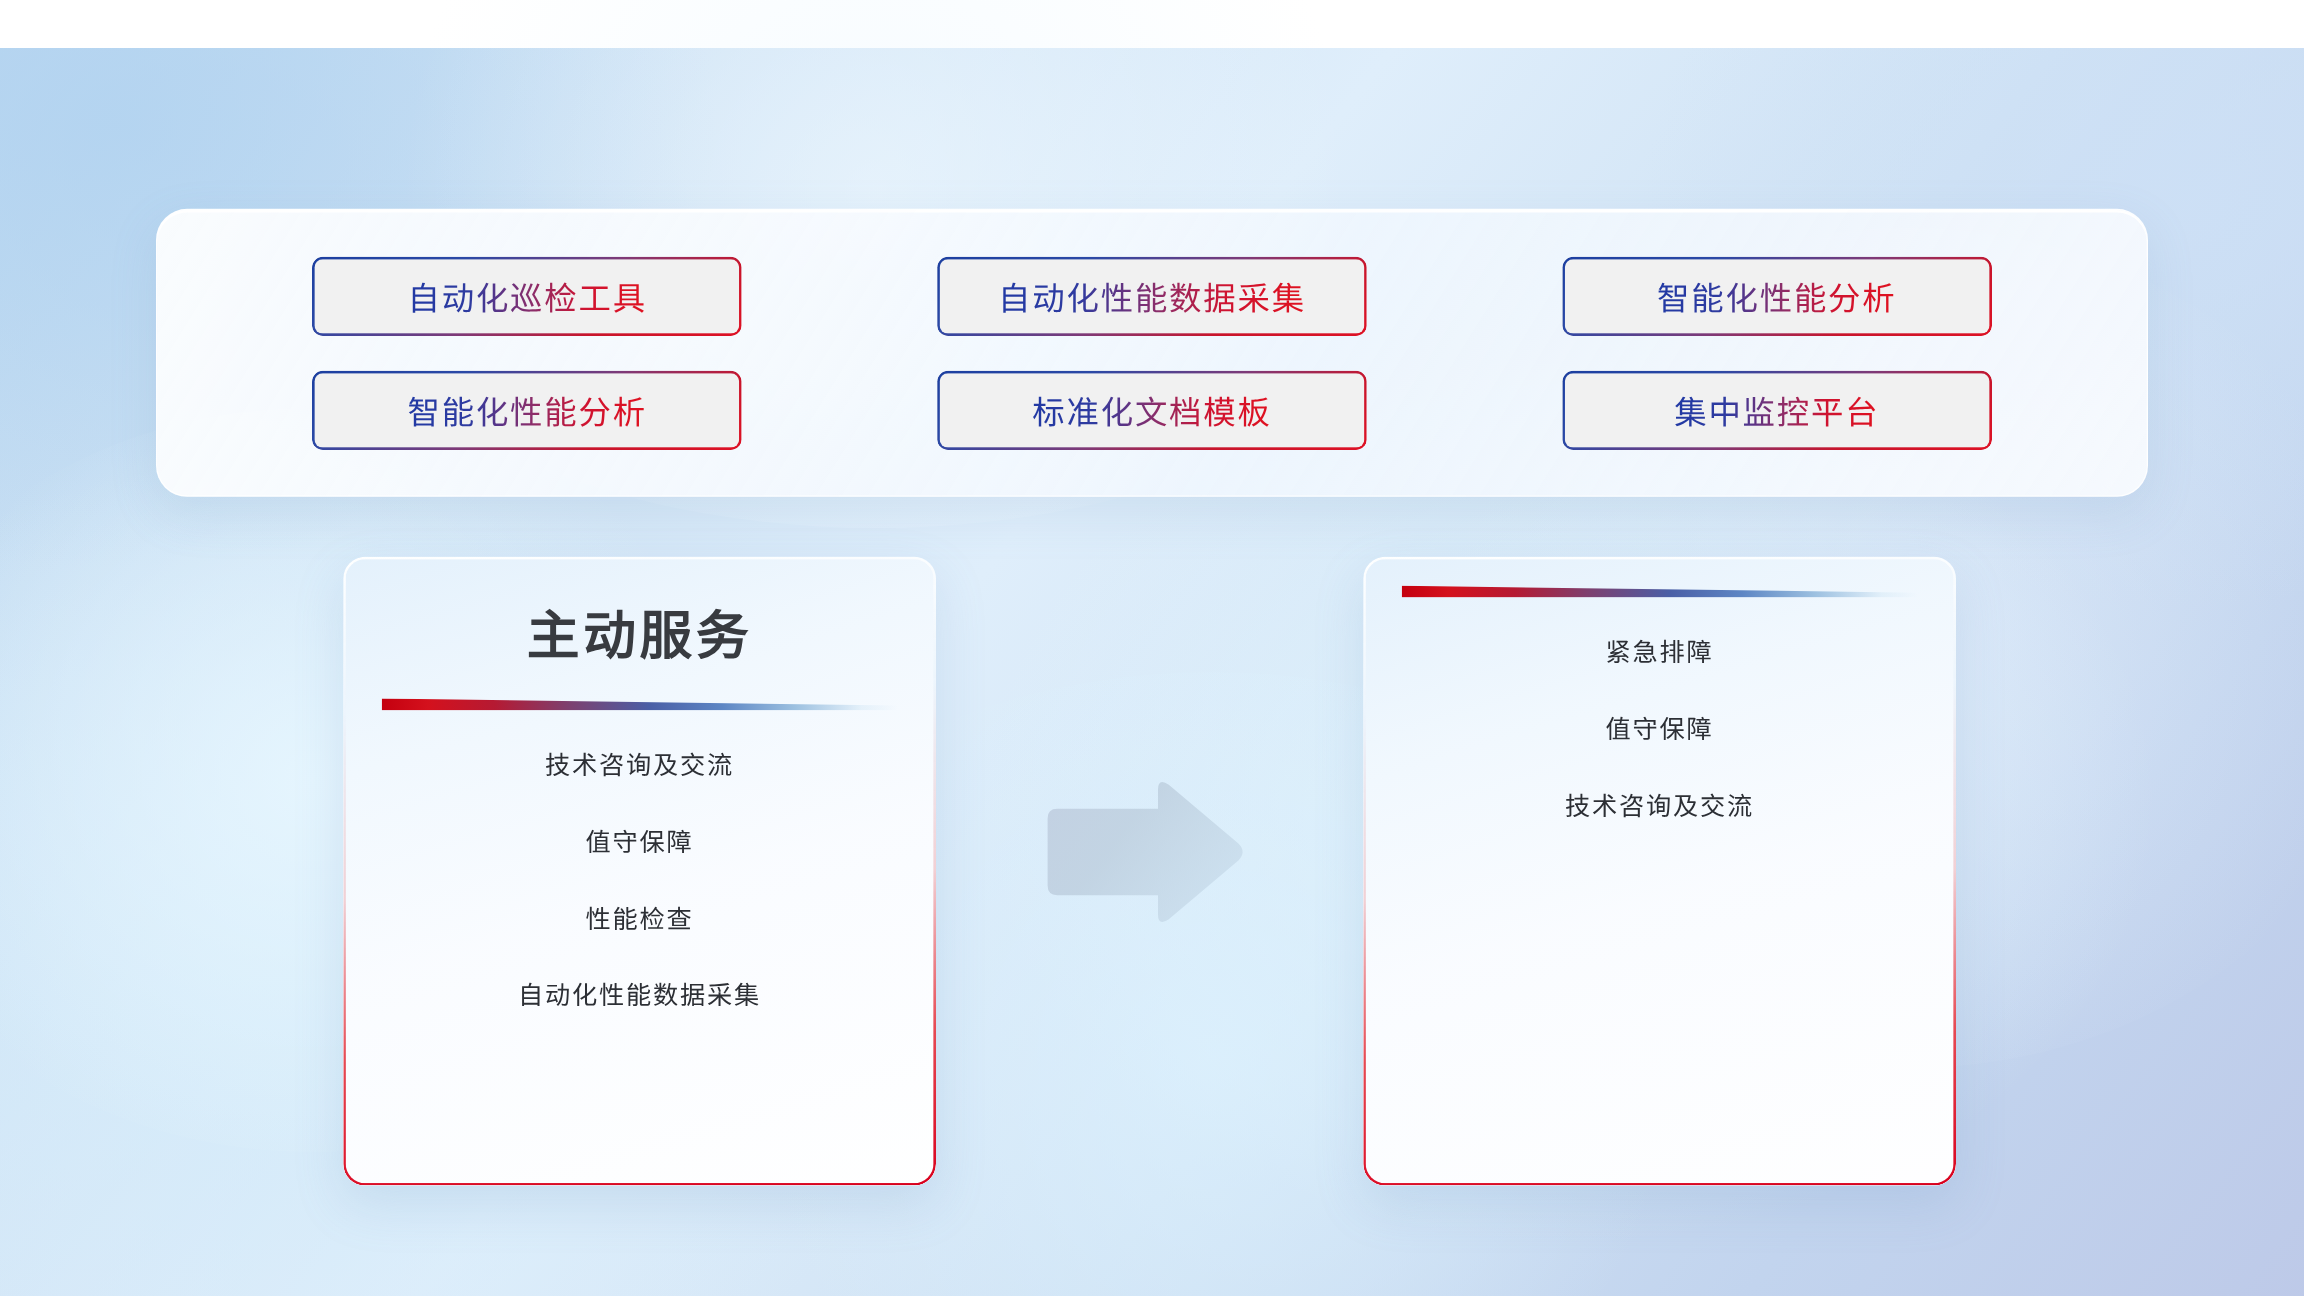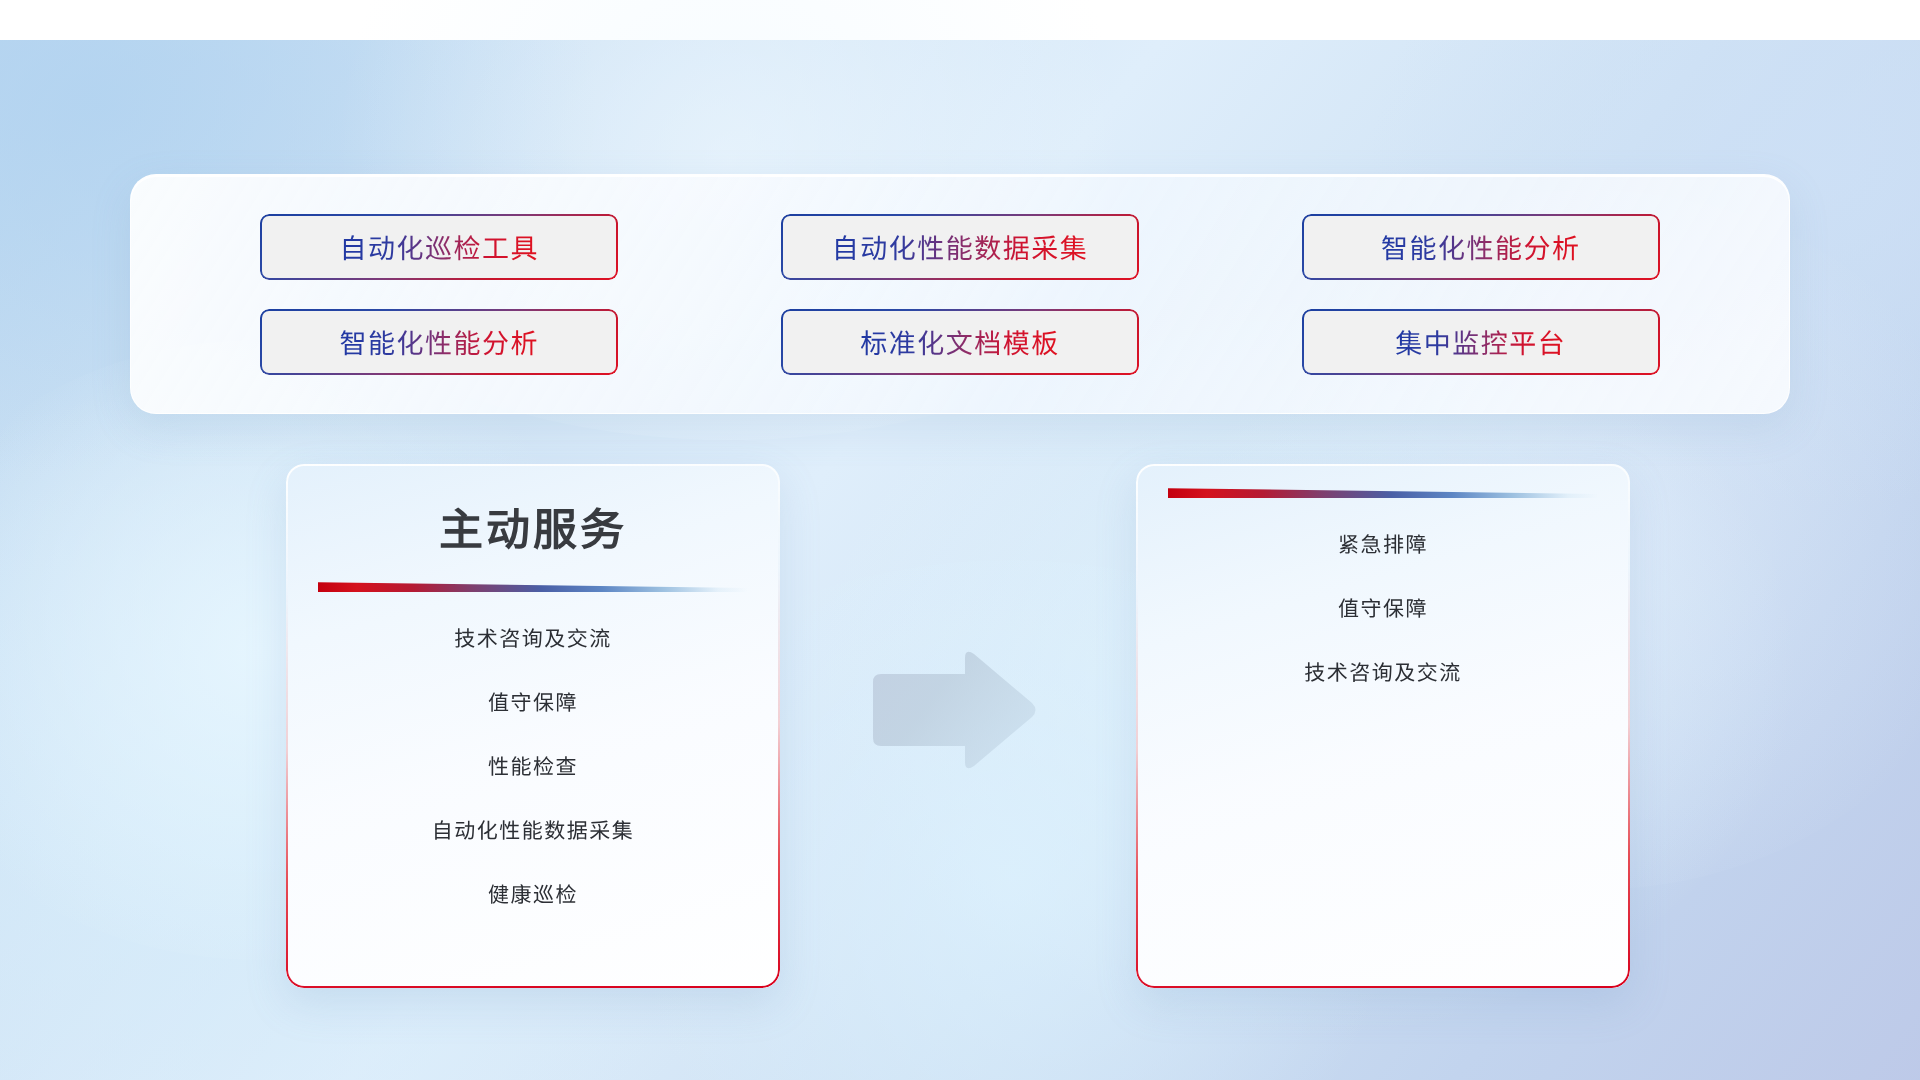--- a/index.html
+++ b/index.html
@@ -235,21 +235,20 @@
   <div class="svc-card" id="card-active">
     <div class="svc-title">主动服务</div>
     <div class="svc-rule">
       <div class="rule-shape"></div>
     </div>
     <ul class="svc-list">
       <li>技术咨询及交流</li>
       <li>值守保障</li>
       <li>性能检查</li>
       <li>自动化性能数据采集</li>
-      <li>健康巡检</li>
     </ul>
   </div>
 
   <div id="flow-arrow">
     <svg viewBox="0 0 168 126" xmlns="http://www.w3.org/2000/svg">
       <defs>
         <linearGradient id="arrowGrad" x1="0" y1="0" x2="1" y2="0.55">
           <stop offset="0%" stop-color="#bcc9dc" stop-opacity="0.78"></stop>
           <stop offset="45%" stop-color="#b9cada" stop-opacity="0.72"></stop>
           <stop offset="100%" stop-color="#c2d6e6" stop-opacity="0.62"></stop>

